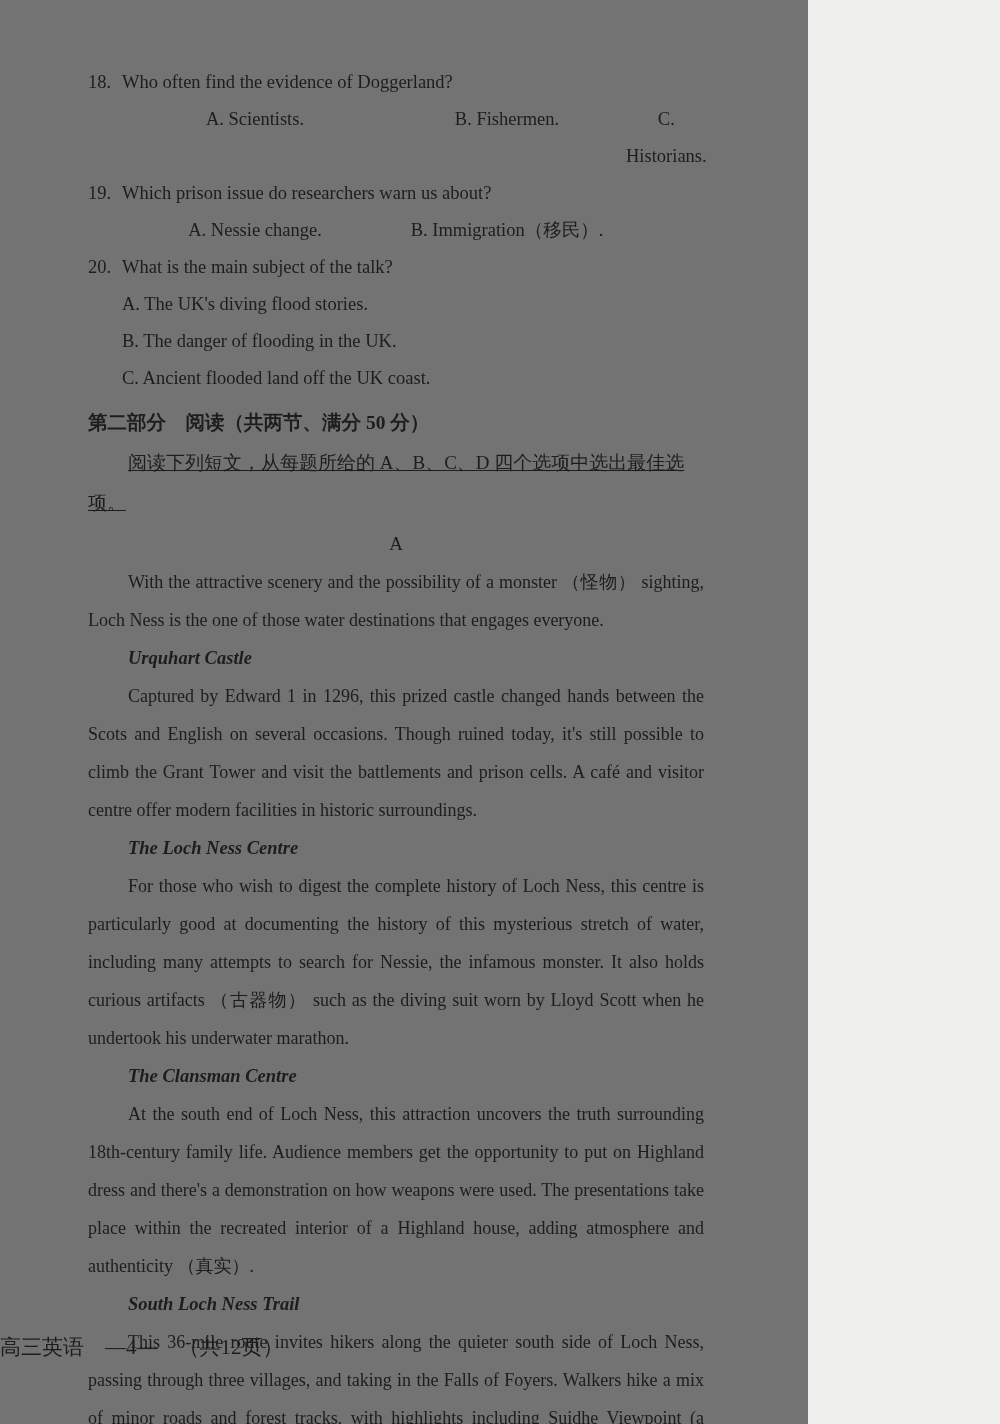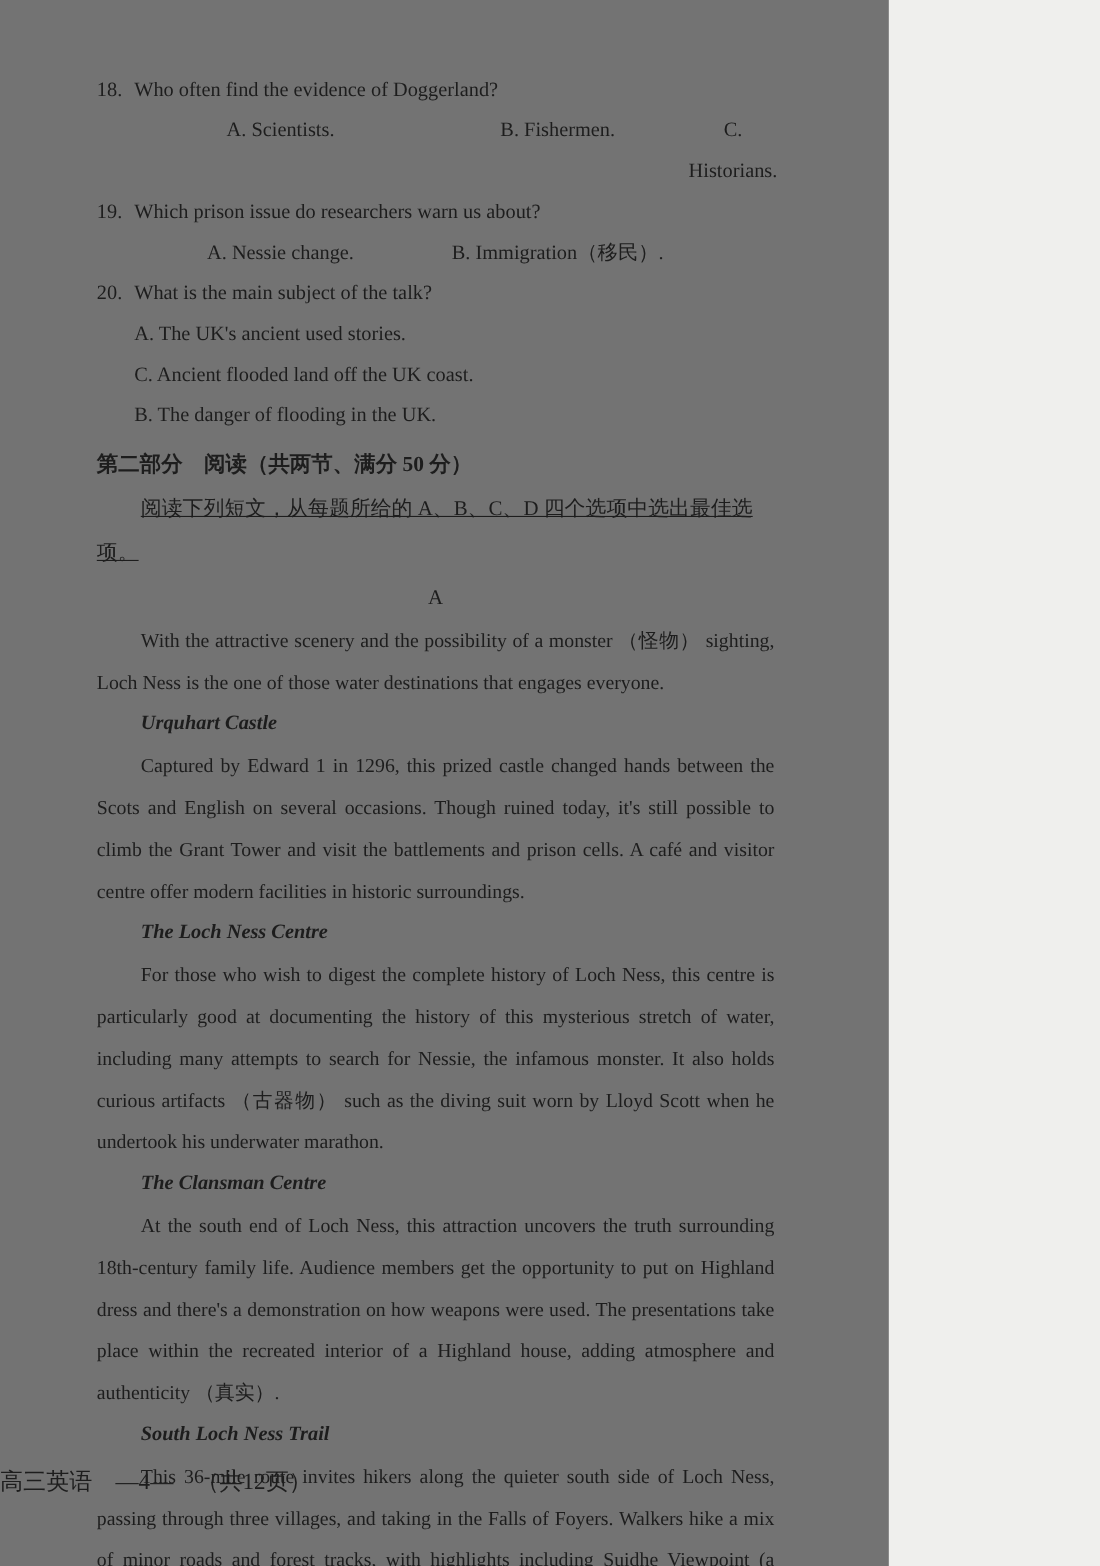--- a/index.html
+++ b/index.html
@@ -96,23 +96,23 @@
       <div class="opt-row">
         <span>A. Nessie change.</span>
         <span>B. Immigration（移民）.</span>
       </div>
     </div>
 
     <div>
       <div class="q-line">
         <span class="q-num">20.</span><span class="q-text">What is the main subject of the talk?</span>
       </div>
-      <div class="opt-block">A. The UK's ancient used stories.</div>
+      <div class="opt-block">A. The UK's diving flood stories.</div>
+      <div class="opt-block">B. The danger of flooding in the UK.</div>
       <div class="opt-block">C. Ancient flooded land off the UK coast.</div>
-      <div class="opt-block">B. The danger of flooding in the UK.</div>
     </div>
 
   </section>
 
   <section>
     <div class="cn-head">第二部分　阅读（共两节、满分 50 分）</div>
     <div class="instructions">阅读下列短文，从每题所给的 A、B、C、D 四个选项中选出最佳选项。</div>
     <div class="passage-label">A</div>
   </section>
 

